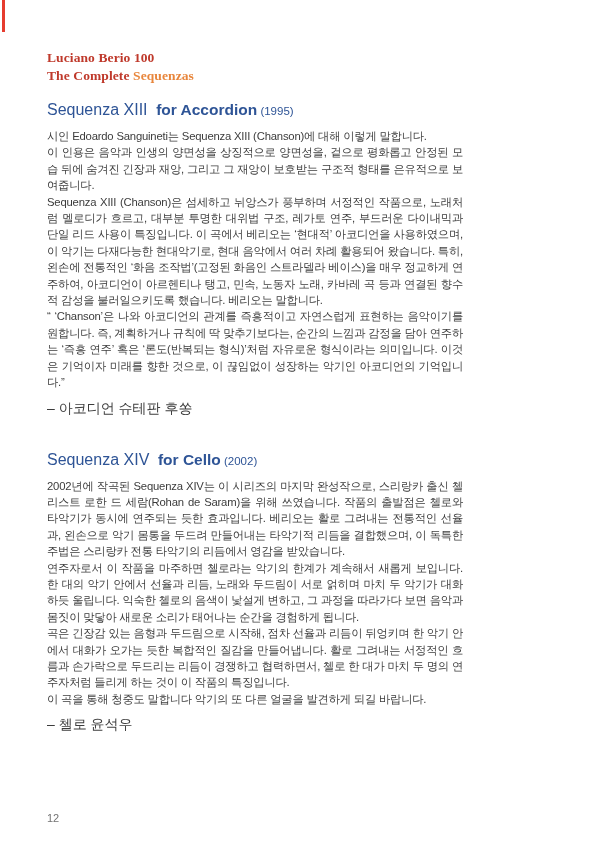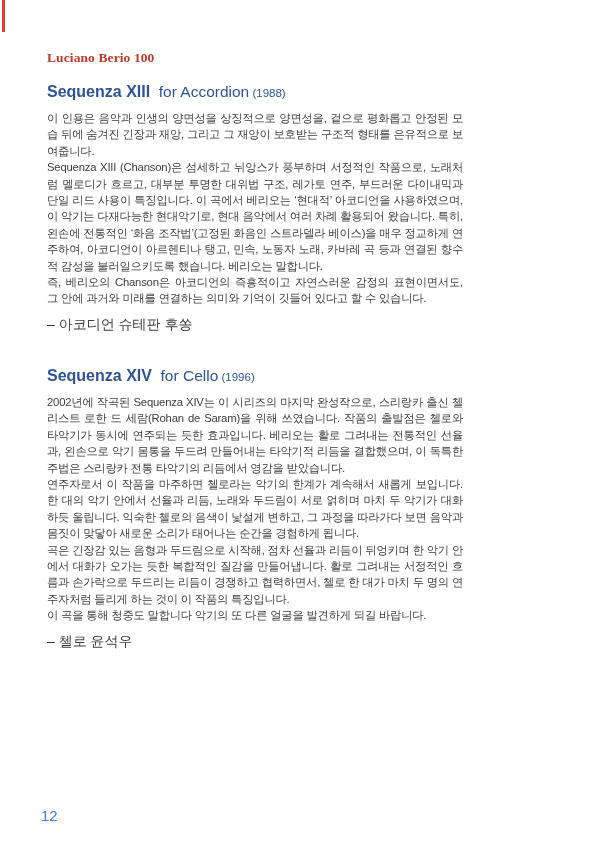--- a/index.html
+++ b/index.html
@@ -25,22 +25,22 @@
     color:#bf392b;
     letter-spacing:0.1px;
   }
   .accent { color:#e8863c; }
   .section-heading {
     margin-top:14px;
     color:#2e5496;
     line-height:22px;
     white-space:nowrap;
   }
-  .sh-title  { font-weight:bold; font-size:16px; }
-  .sh-sub    { font-weight:normal; font-size:15.5px; }
+  .sh-title  { font-weight:normal; font-size:16px; }
+  .sh-sub    { font-weight:bold; font-size:15.5px; }
   .sh-year   { font-weight:normal; font-size:11.5px; }
   .body { margin-top:6px; }
   .body p {
     margin:0;
     font-size:11.3px;
     line-height:16.4px;
     letter-spacing:-0.2px;
     text-align:justify;
     color:#3c3c3c;
     word-break:break-all;
@@ -48,48 +48,50 @@
   .attribution {
     margin-top:9px;
     font-size:14px;
     line-height:16px;
     color:#3c3c3c;
     text-align:left;
   }
   .section-2 .section-heading { margin-top:33px; }
   .page-number {
     position:absolute;
-    left:41px; bottom:26px;
-    font-size:15px;
-    color:#3b82f6;
+    left:47px; bottom:26px;
+    font-size:11px;
+    color:#737373;
   }
 </style>
 </head>
 <body>
 
 <div class="page">
 
   <div class="corner-mark"></div>
 
   <div class="header">
     <div class="header-line">Luciano Berio 100</div>
+    <div class="header-line"><span>The Complete </span><span class="accent">Sequenzas</span></div>
   </div>
 
   <div class="section section-1">
-    <div class="section-heading"><span class="sh-title">Sequenza XIII</span><span class="sh-sub">&nbsp; </span><span class="sh-sub">for Accordion</span><span class="sh-year">&nbsp;</span><span class="sh-year">(1988)</span></div>
+    <div class="section-heading"><span class="sh-title">Sequenza XIII</span><span class="sh-sub">&nbsp; </span><span class="sh-sub">for Accordion</span><span class="sh-year">&nbsp;</span><span class="sh-year">(1995)</span></div>
     <div class="body">
+      <p>시인 Edoardo Sanguineti는 Sequenza XIII (Chanson)에 대해 이렇게 말합니다.</p>
       <p>이 인용은 음악과 인생의 양면성을 상징적으로 양면성을, 겉으로 평화롭고 안정된 모습 뒤에 숨겨진 긴장과 재앙, 그리고 그 재앙이 보호받는 구조적 형태를 은유적으로 보여줍니다.</p>
       <p>Sequenza XIII (Chanson)은 섬세하고 뉘앙스가 풍부하며 서정적인 작품으로, 노래처럼 멜로디가 흐르고, 대부분 투명한 대위법 구조, 레가토 연주, 부드러운 다이내믹과 단일 리드 사용이 특징입니다. 이 곡에서 베리오는 ‘현대적’ 아코디언을 사용하였으며, 이 악기는 다재다능한 현대악기로, 현대 음악에서 여러 차례 활용되어 왔습니다. 특히, 왼손에 전통적인 ‘화음 조작법’(고정된 화음인 스트라델라 베이스)을 매우 정교하게 연주하여, 아코디언이 아르헨티나 탱고, 민속, 노동자 노래, 카바레 곡 등과 연결된 향수적 감성을 불러일으키도록 했습니다. 베리오는 말합니다.</p>
-      <p>즉, 베리오의 Chanson은 아코디언의 즉흥적이고 자연스러운 감정의 표현이면서도, 그 안에 과거와 미래를 연결하는 의미와 기억이 깃들어 있다고 할 수 있습니다.</p>
+      <p>“ ‘Chanson’은 나와 아코디언의 관계를 즉흥적이고 자연스럽게 표현하는 음악이기를 원합니다. 즉, 계획하거나 규칙에 딱 맞추기보다는, 순간의 느낌과 감정을 담아 연주하는 ‘즉흥 연주’ 혹은 ‘론도(반복되는 형식)’처럼 자유로운 형식이라는 의미입니다. 이것은 기억이자 미래를 향한 것으로, 이 끊임없이 성장하는 악기인 아코디언의 기억입니다.”</p>
     </div>
     <div class="attribution">– 아코디언 슈테판 후쏭</div>
   </div>
 
   <div class="section section-2">
-    <div class="section-heading"><span class="sh-title">Sequenza XIV</span><span class="sh-sub">&nbsp; </span><span class="sh-sub">for Cello</span><span class="sh-year">&nbsp;</span><span class="sh-year">(1996)</span></div>
+    <div class="section-heading"><span class="sh-title">Sequenza XIV</span><span class="sh-sub">&nbsp; </span><span class="sh-sub">for Cello</span><span class="sh-year">&nbsp;</span><span class="sh-year">(2002)</span></div>
     <div class="body">
       <p>2002년에 작곡된 Sequenza XIV는 이 시리즈의 마지막 완성작으로, 스리랑카 출신 첼리스트 로한 드 세람(Rohan de Saram)을 위해 쓰였습니다. 작품의 출발점은 첼로와 타악기가 동시에 연주되는 듯한 효과입니다. 베리오는 활로 그려내는 전통적인 선율과, 왼손으로 악기 몸통을 두드려 만들어내는 타악기적 리듬을 결합했으며, 이 독특한 주법은 스리랑카 전통 타악기의 리듬에서 영감을 받았습니다.</p>
       <p>연주자로서 이 작품을 마주하면 첼로라는 악기의 한계가 계속해서 새롭게 보입니다. 한 대의 악기 안에서 선율과 리듬, 노래와 두드림이 서로 얽히며 마치 두 악기가 대화하듯 울립니다. 익숙한 첼로의 음색이 낯설게 변하고, 그 과정을 따라가다 보면 음악과 몸짓이 맞닿아 새로운 소리가 태어나는 순간을 경험하게 됩니다.</p>
       <p>곡은 긴장감 있는 음형과 두드림으로 시작해, 점차 선율과 리듬이 뒤엉키며 한 악기 안에서 대화가 오가는 듯한 복합적인 질감을 만들어냅니다. 활로 그려내는 서정적인 흐름과 손가락으로 두드리는 리듬이 경쟁하고 협력하면서, 첼로 한 대가 마치 두 명의 연주자처럼 들리게 하는 것이 이 작품의 특징입니다.</p>
       <p>이 곡을 통해 청중도 말합니다 악기의 또 다른 얼굴을 발견하게 되길 바랍니다.</p>
     </div>
     <div class="attribution">– 첼로 윤석우</div>
   </div>
 
   <div class="page-number">12</div>

